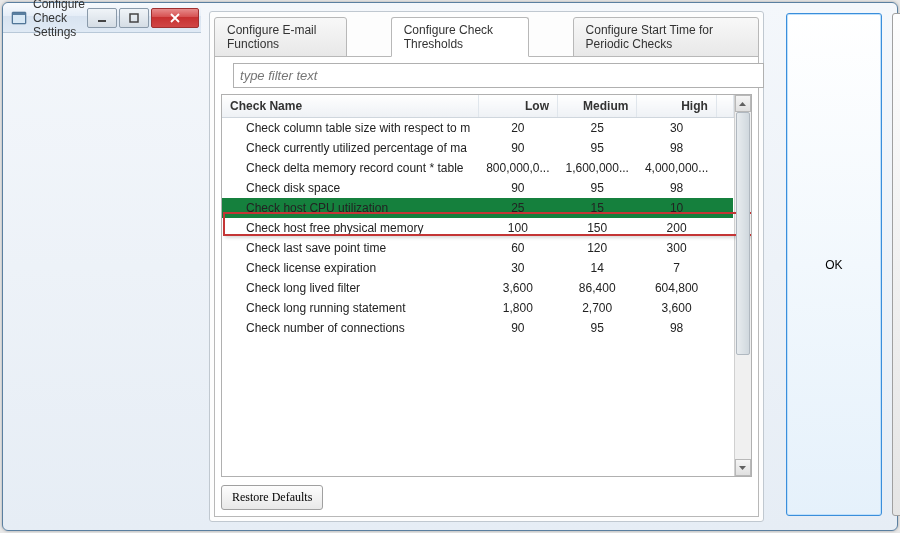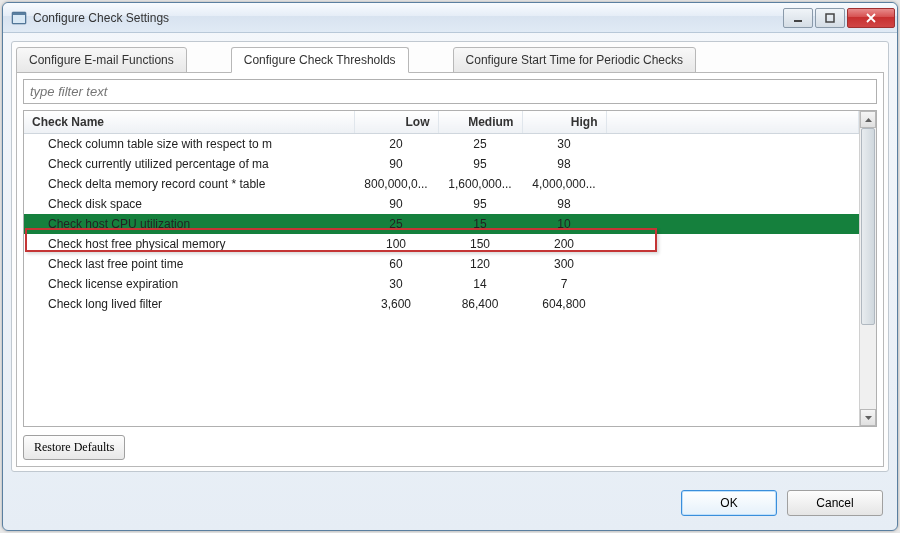--- a/index.html
+++ b/index.html
@@ -16,21 +16,21 @@
       overflow: hidden;
     }
     .window {
       width: 896px;
       height: 529px;
       margin: 2px;
       border: 1px solid #5a7fa0;
       border-radius: 6px;
       background: linear-gradient(to bottom, #f4f7fb 0%, #e6edf5 100%);
       display: flex;
-      flex-direction: column;
+      flex-direction: row;
       box-shadow: 0 0 3px rgba(0,0,0,0.3);
     }
     .titlebar {
       height: 30px;
       background: linear-gradient(to bottom, #f8fbfe 0%, #e5edf7 45%, #d8e3f0 46%, #e0eaf5 100%);
       border-bottom: 1px solid #b8c8d8;
       border-radius: 6px 6px 0 0;
       display: flex;
       align-items: center;
       padding: 0 2px 0 8px;
@@ -115,20 +115,21 @@
     }
     .filter-input {
       border: 1px solid #b0b0b0;
       padding: 4px 6px;
       font-size: 13px;
       color: #888;
       font-style: italic;
       font-family: inherit;
       margin-bottom: 6px;
       width: 100%;
+      margin-left: 12px;
     }
     .table-wrapper {
       flex: 1;
       border: 1px solid #b0b0b0;
       position: relative;
       display: flex;
       overflow: hidden;
     }
     .table-scroll {
       flex: 1;
@@ -350,38 +351,52 @@
                   <td></td>
                 </tr>
                 <tr>
                   <td class="name">Check host free physical memory</td>
                   <td class="num">100</td>
                   <td class="num">150</td>
                   <td class="num">200</td>
                   <td></td>
                 </tr>
                 <tr>
-                  <td class="name">Check last free point time</td>
+                  <td class="name">Check last save point time</td>
                   <td class="num">60</td>
                   <td class="num">120</td>
                   <td class="num">300</td>
                   <td></td>
                 </tr>
                 <tr>
                   <td class="name">Check license expiration</td>
                   <td class="num">30</td>
                   <td class="num">14</td>
                   <td class="num">7</td>
                   <td></td>
                 </tr>
                 <tr>
                   <td class="name">Check long lived filter</td>
                   <td class="num">3,600</td>
                   <td class="num">86,400</td>
                   <td class="num">604,800</td>
+                  <td></td>
+                </tr>
+                <tr>
+                  <td class="name">Check long running statement</td>
+                  <td class="num">1,800</td>
+                  <td class="num">2,700</td>
+                  <td class="num">3,600</td>
+                  <td></td>
+                </tr>
+                <tr>
+                  <td class="name">Check number of connections</td>
+                  <td class="num">90</td>
+                  <td class="num">95</td>
+                  <td class="num">98</td>
                   <td></td>
                 </tr>
               </tbody>
           </table>
         </div>
         <div class="highlight-box"></div>
         <div class="vscrollbar">
           <div class="scroll-btn">
             <svg width="7" height="4" viewBox="0 0 7 4">
                 <path d="M0 4 L3.5 0 L7 4 Z" fill="#606060"></path>

